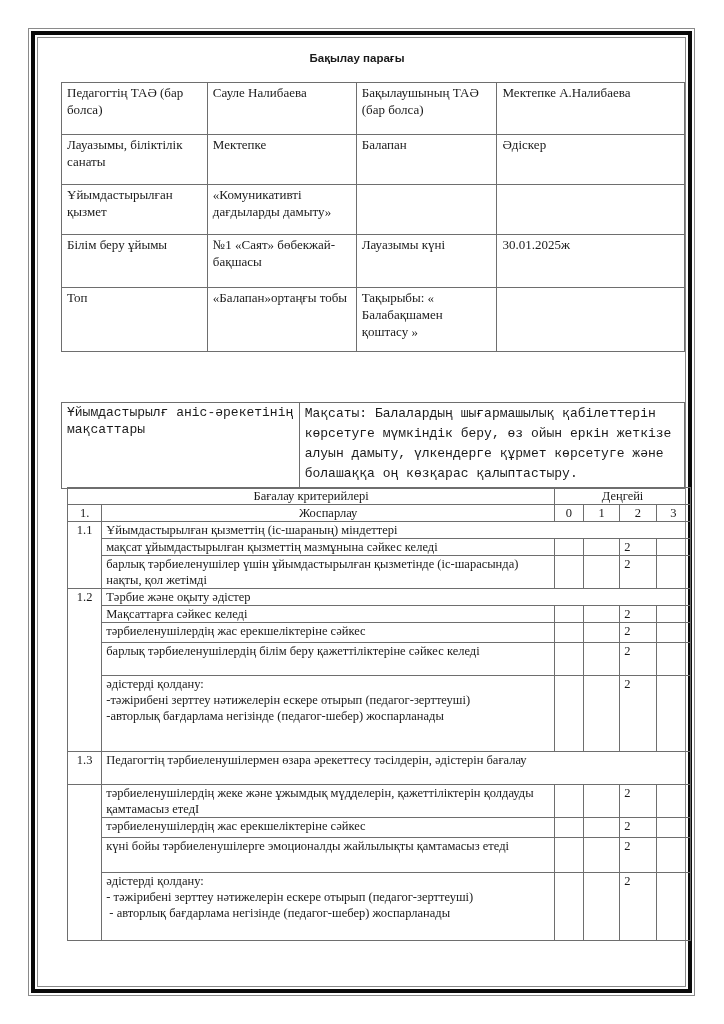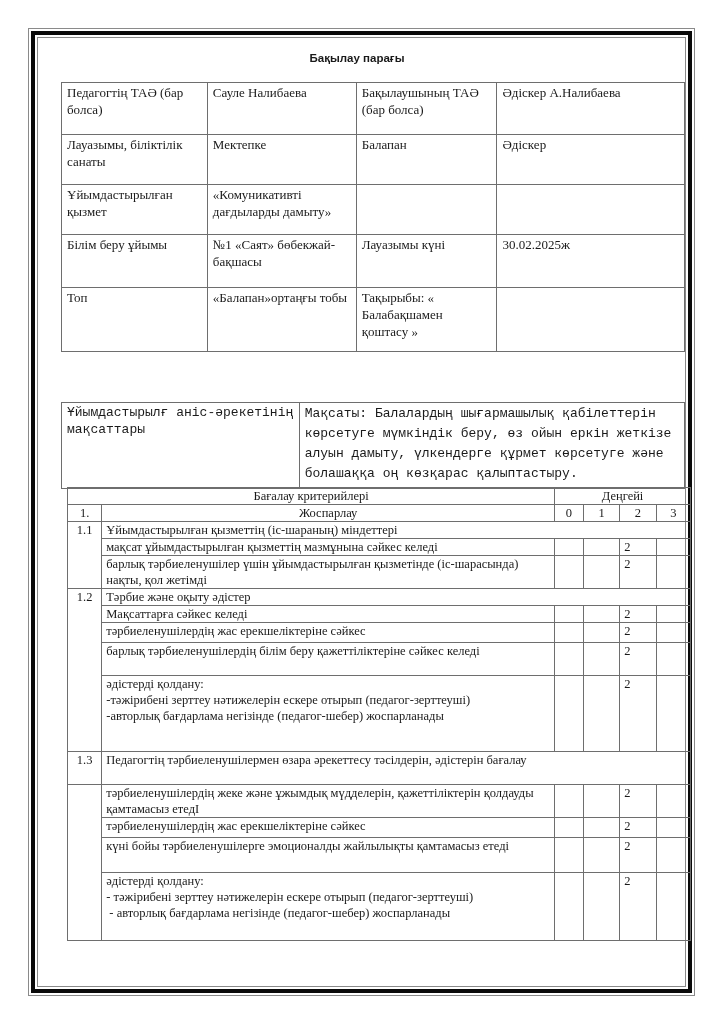--- a/index.html
+++ b/index.html
@@ -32,39 +32,39 @@
       <col style="width:146px">
       <col style="width:149px">
       <col style="width:141px">
       <col style="width:188px">
     </colgroup>
   <tbody>
       <tr style="height:52px">
     <td>Педагогтің ТАӘ (бар болса)</td>
     <td>Сауле  Налибаева</td>
     <td>Бақылаушының ТАӘ (бар болса)</td>
-    <td>Әдіскер  А.Налибаева</td>
+    <td>Мектепке  А.Налибаева</td>
   </tr>
   <tr style="height:50px">
     <td>Лауазымы, біліктілік санаты</td>
     <td>Мектепке</td>
     <td>Балапан</td>
     <td>Әдіскер</td>
   </tr>
   <tr style="height:50px">
     <td>Ұйымдастырылған қызмет</td>
     <td>«Комуникативті дағдыларды дамыту»</td>
     <td></td>
     <td></td>
   </tr>
   <tr style="height:53px">
     <td>Білім беру ұйымы</td>
     <td>№1 «Саят» бөбекжай-бақшасы</td>
     <td>Лауазымы күні</td>
-    <td>30.02.2025ж</td>
+    <td>30.01.2025ж</td>
   </tr>
   <tr style="height:64px">
     <td>Топ</td>
     <td>«Балапан»ортаңғы тобы</td>
     <td>Тақырыбы: « Балабақшамен қоштасу »</td>
     <td></td>
   </tr>
 </tbody>
   </table>
 

